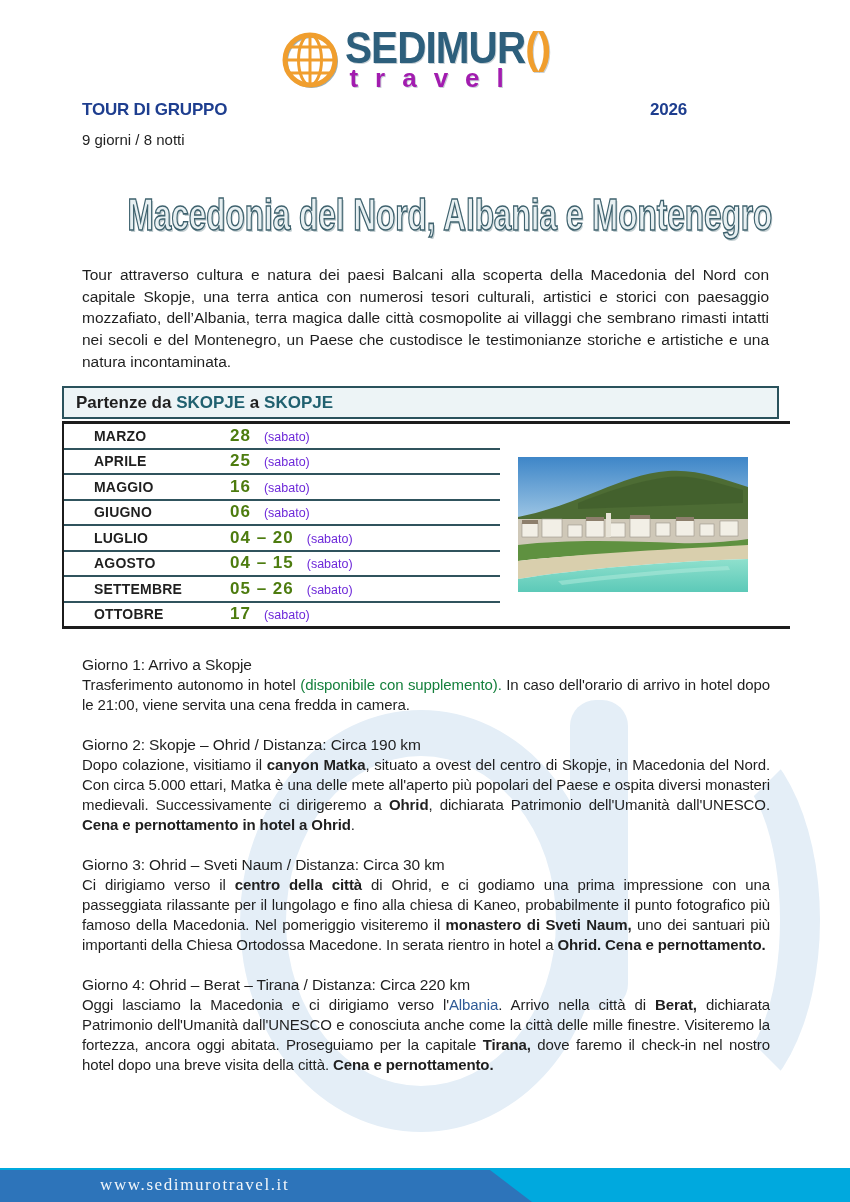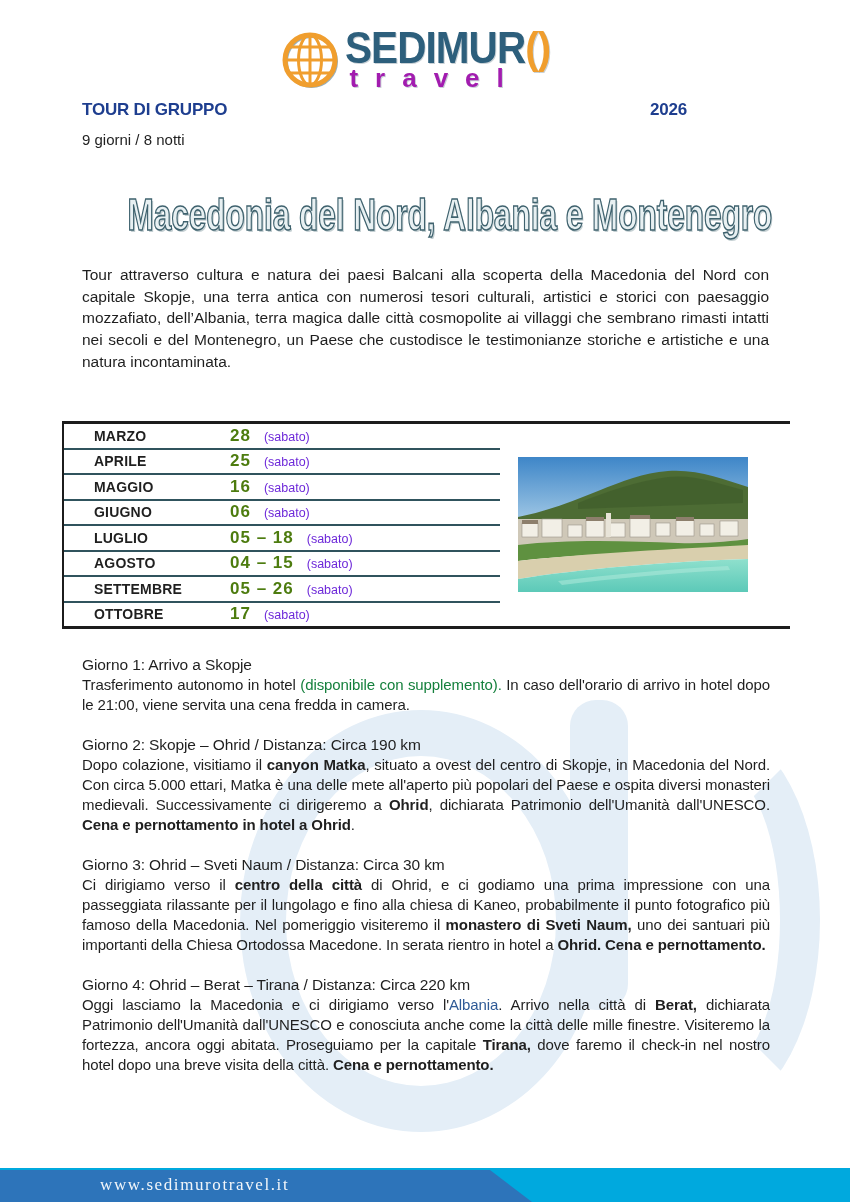--- a/index.html
+++ b/index.html
@@ -114,20 +114,21 @@
   <div class="header-row">
     <span class="tour-type">TOUR DI GRUPPO</span>
     <span class="year">2026</span>
   </div>
   <div class="duration">9 giorni / 8 notti</div>
 
   <h1 class="main-title">Macedonia del Nord, Albania e Montenegro</h1>
 
   <p class="intro">Tour attraverso cultura e natura dei paesi Balcani alla scoperta della Macedonia del Nord con capitale Skopje, una terra antica con numerosi tesori culturali, artistici e storici con paesaggio mozzafiato, dell’Albania, terra magica dalle città cosmopolite ai villaggi che sembrano rimasti intatti nei secoli e del Montenegro, un Paese che custodisce le testimonianze storiche e artistiche e una natura incontaminata.</p>
 
+  <div class="dep-box"><span>Partenze da </span><span class="city">SKOPJE</span><span> a </span><span class="city">SKOPJE</span></div>
 
   <div class="dep-table">
     <div class="dep-topline"></div>
     <div class="dep-leftline"></div>
     <div class="dep-rows">
       <div class="dep-row">
         <span class="dep-month">MARZO</span>
         <span class="dep-dates">28</span>
         <span class="dep-note">(sabato)</span>
       </div>
@@ -141,21 +142,21 @@
         <span class="dep-dates">16</span>
         <span class="dep-note">(sabato)</span>
       </div>
       <div class="dep-row">
         <span class="dep-month">GIUGNO</span>
         <span class="dep-dates">06</span>
         <span class="dep-note">(sabato)</span>
       </div>
       <div class="dep-row">
         <span class="dep-month">LUGLIO</span>
-        <span class="dep-dates">05 – 18</span>
+        <span class="dep-dates">04 – 20</span>
         <span class="dep-note">(sabato)</span>
       </div>
       <div class="dep-row">
         <span class="dep-month">AGOSTO</span>
         <span class="dep-dates">04 – 15</span>
         <span class="dep-note">(sabato)</span>
       </div>
       <div class="dep-row">
         <span class="dep-month">SETTEMBRE</span>
         <span class="dep-dates">05 – 26</span>

